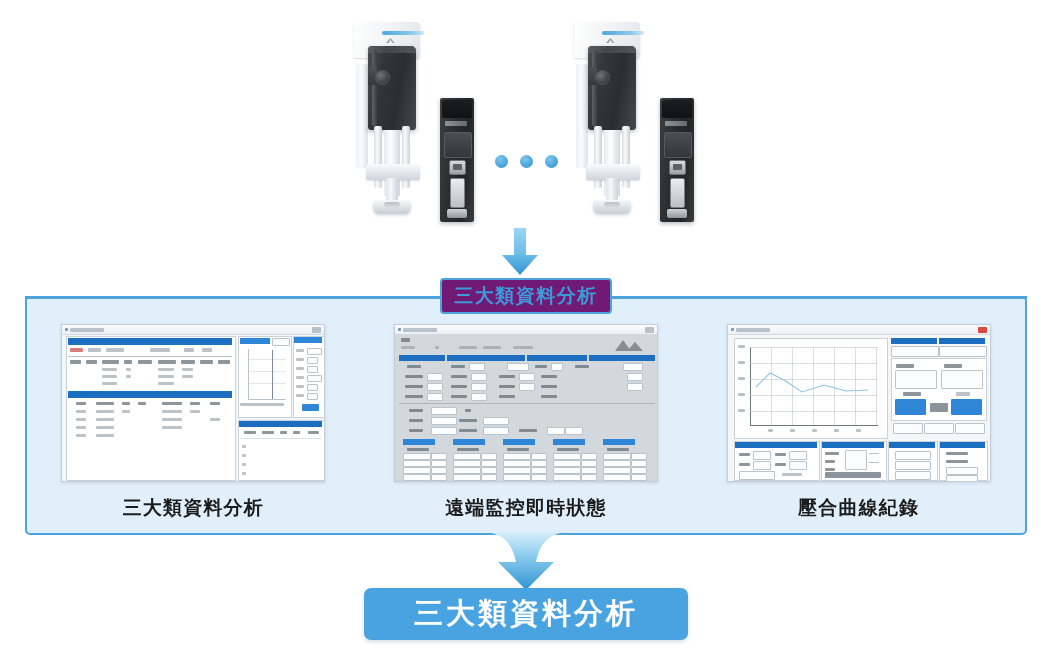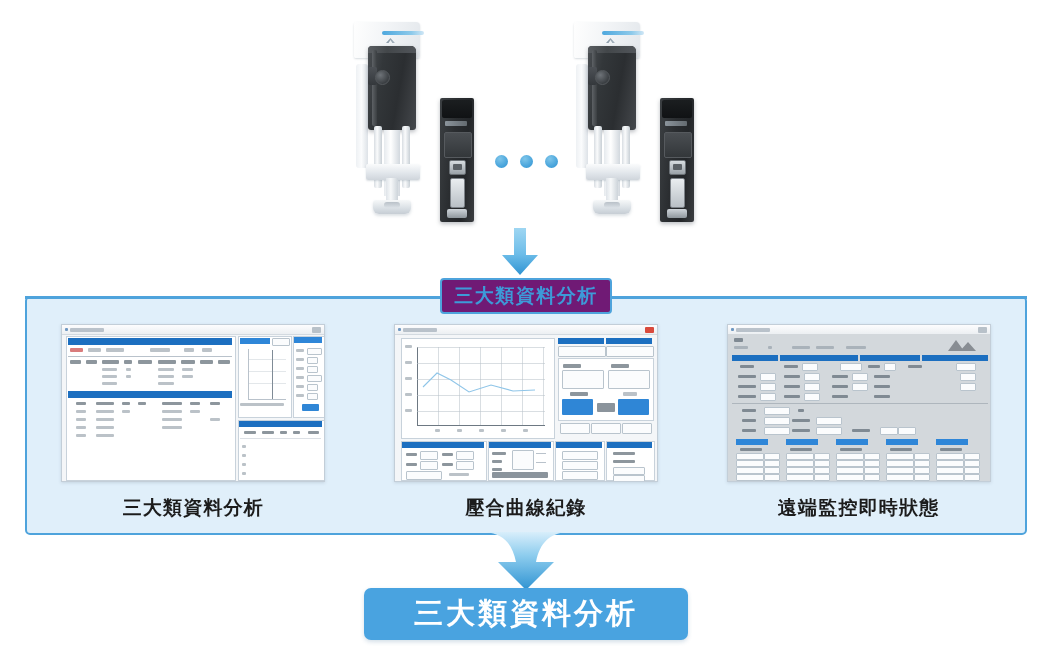--- a/index.html
+++ b/index.html
@@ -500,20 +500,153 @@
         <div class="line" style="left:178px;top:113px;width:81px;height:1px;opacity:.5;"></div>
         <div class="txt" style="left:180px;top:120px;width:4px;height:3px;"></div>
         <div class="txt" style="left:180px;top:129px;width:4px;height:3px;"></div>
         <div class="txt" style="left:180px;top:138px;width:4px;height:3px;"></div>
         <div class="txt" style="left:180px;top:147px;width:4px;height:3px;"></div>
       </div>
       <div class="panel-caption">三大類資料分析</div>
     </div>
 
     <div class="panel-col">
+      <div class="panel-shot" style="background:#c9ced3;">
+        <div class="sw-titlebar"></div>
+        <div class="sw-titletext"></div>
+        <div class="sw-close grey"></div>
+
+        <div class="grey-box" style="left:0;top:9px;width:264px;height:149px;background:#d3d8dc;"></div>
+
+        <div class="txt dk" style="left:6px;top:13px;width:9px;height:4px;"></div>
+        <div class="txt" style="left:6px;top:21px;width:14px;height:3px;"></div>
+        <div class="txt" style="left:40px;top:21px;width:4px;height:3px;"></div>
+        <div class="txt" style="left:64px;top:21px;width:18px;height:3px;"></div>
+        <div class="txt" style="left:88px;top:21px;width:18px;height:3px;"></div>
+        <div class="txt" style="left:118px;top:21px;width:20px;height:3px;"></div>
+        <svg style="position:absolute;right:10px;top:13px;width:34px;height:14px;" viewBox="0 0 34 14">
+          <path d="M2 13 L10 2 L18 13 Z M14 13 L22 4 L30 13 Z" fill="#4a5158" opacity=".55"></path>
+        </svg>
+
+        <div class="hbar" style="left:4px;top:30px;width:46px;height:6px;"></div>
+        <div class="hbar" style="left:52px;top:30px;width:78px;height:6px;"></div>
+        <div class="hbar" style="left:132px;top:30px;width:60px;height:6px;"></div>
+        <div class="hbar" style="left:194px;top:30px;width:66px;height:6px;"></div>
+
+        <div class="txt dk" style="left:12px;top:40px;width:14px;height:3px;"></div>
+        <div class="txt dk" style="left:56px;top:40px;width:14px;height:3px;"></div>
+        <div class="btn-white" style="left:74px;top:38px;width:14px;height:6px;"></div>
+        <div class="btn-white" style="left:112px;top:38px;width:20px;height:6px;"></div>
+        <div class="txt dk" style="left:140px;top:40px;width:12px;height:3px;"></div>
+        <div class="btn-white" style="left:156px;top:38px;width:10px;height:6px;"></div>
+        <div class="txt dk" style="left:180px;top:40px;width:14px;height:3px;"></div>
+        <div class="btn-white" style="left:228px;top:38px;width:18px;height:6px;"></div>
+
+        <div class="txt dk" style="left:10px;top:50px;width:18px;height:3px;"></div>
+        <div class="btn-white" style="left:32px;top:48px;width:14px;height:6px;"></div>
+        <div class="txt dk" style="left:56px;top:50px;width:16px;height:3px;"></div>
+        <div class="btn-white" style="left:76px;top:48px;width:14px;height:6px;"></div>
+        <div class="txt dk" style="left:104px;top:50px;width:16px;height:3px;"></div>
+        <div class="btn-white" style="left:124px;top:48px;width:14px;height:6px;"></div>
+        <div class="txt dk" style="left:146px;top:50px;width:16px;height:3px;"></div>
+        <div class="btn-white" style="left:232px;top:48px;width:14px;height:6px;"></div>
+
+        <div class="txt dk" style="left:10px;top:60px;width:18px;height:3px;"></div>
+        <div class="btn-white" style="left:32px;top:58px;width:14px;height:6px;"></div>
+        <div class="txt dk" style="left:56px;top:60px;width:16px;height:3px;"></div>
+        <div class="btn-white" style="left:76px;top:58px;width:14px;height:6px;"></div>
+        <div class="txt dk" style="left:104px;top:60px;width:16px;height:3px;"></div>
+        <div class="btn-white" style="left:124px;top:58px;width:14px;height:6px;"></div>
+        <div class="txt dk" style="left:146px;top:60px;width:16px;height:3px;"></div>
+        <div class="btn-white" style="left:232px;top:58px;width:14px;height:6px;"></div>
+
+        <div class="txt dk" style="left:10px;top:70px;width:18px;height:3px;"></div>
+        <div class="btn-white" style="left:32px;top:68px;width:14px;height:6px;"></div>
+        <div class="txt dk" style="left:56px;top:70px;width:16px;height:3px;"></div>
+        <div class="btn-white" style="left:76px;top:68px;width:14px;height:6px;"></div>
+        <div class="txt dk" style="left:104px;top:70px;width:16px;height:3px;"></div>
+        <div class="txt dk" style="left:146px;top:70px;width:16px;height:3px;"></div>
+
+        <div class="line" style="left:4px;top:78px;width:256px;height:1px;background:#aeb6bd;"></div>
+
+        <div class="txt dk" style="left:14px;top:84px;width:14px;height:3px;"></div>
+        <div class="btn-white" style="left:36px;top:82px;width:24px;height:6px;"></div>
+        <div class="txt dk" style="left:70px;top:84px;width:6px;height:3px;"></div>
+        <div class="txt dk" style="left:14px;top:94px;width:14px;height:3px;"></div>
+        <div class="btn-white" style="left:36px;top:92px;width:24px;height:6px;"></div>
+        <div class="txt dk" style="left:64px;top:94px;width:18px;height:3px;"></div>
+        <div class="btn-white" style="left:88px;top:92px;width:24px;height:6px;"></div>
+        <div class="txt dk" style="left:14px;top:104px;width:14px;height:3px;"></div>
+        <div class="btn-white" style="left:36px;top:102px;width:24px;height:6px;"></div>
+        <div class="txt dk" style="left:64px;top:104px;width:18px;height:3px;"></div>
+        <div class="btn-white" style="left:88px;top:102px;width:24px;height:6px;"></div>
+        <div class="txt dk" style="left:124px;top:104px;width:18px;height:3px;"></div>
+        <div class="btn-white" style="left:152px;top:102px;width:16px;height:6px;"></div>
+        <div class="btn-white" style="left:170px;top:102px;width:16px;height:6px;"></div>
+
+        <div class="hbar light" style="left:8px;top:114px;width:32px;height:6px;"></div>
+        <div class="hbar light" style="left:58px;top:114px;width:32px;height:6px;"></div>
+        <div class="hbar light" style="left:108px;top:114px;width:32px;height:6px;"></div>
+        <div class="hbar light" style="left:158px;top:114px;width:32px;height:6px;"></div>
+        <div class="hbar light" style="left:208px;top:114px;width:32px;height:6px;"></div>
+
+        <div class="txt dk" style="left:12px;top:123px;width:22px;height:3px;"></div>
+        <div class="txt dk" style="left:62px;top:123px;width:22px;height:3px;"></div>
+        <div class="txt dk" style="left:112px;top:123px;width:22px;height:3px;"></div>
+        <div class="txt dk" style="left:162px;top:123px;width:22px;height:3px;"></div>
+        <div class="txt dk" style="left:212px;top:123px;width:22px;height:3px;"></div>
+
+        <div class="btn-white" style="left:8px;top:128px;width:26px;height:5px;"></div>
+        <div class="btn-white" style="left:36px;top:128px;width:14px;height:5px;"></div>
+        <div class="btn-white" style="left:58px;top:128px;width:26px;height:5px;"></div>
+        <div class="btn-white" style="left:86px;top:128px;width:14px;height:5px;"></div>
+        <div class="btn-white" style="left:108px;top:128px;width:26px;height:5px;"></div>
+        <div class="btn-white" style="left:136px;top:128px;width:14px;height:5px;"></div>
+        <div class="btn-white" style="left:158px;top:128px;width:26px;height:5px;"></div>
+        <div class="btn-white" style="left:186px;top:128px;width:14px;height:5px;"></div>
+        <div class="btn-white" style="left:208px;top:128px;width:26px;height:5px;"></div>
+        <div class="btn-white" style="left:236px;top:128px;width:14px;height:5px;"></div>
+
+        <div class="btn-white" style="left:8px;top:135px;width:26px;height:5px;"></div>
+        <div class="btn-white" style="left:36px;top:135px;width:14px;height:5px;"></div>
+        <div class="btn-white" style="left:58px;top:135px;width:26px;height:5px;"></div>
+        <div class="btn-white" style="left:86px;top:135px;width:14px;height:5px;"></div>
+        <div class="btn-white" style="left:108px;top:135px;width:26px;height:5px;"></div>
+        <div class="btn-white" style="left:136px;top:135px;width:14px;height:5px;"></div>
+        <div class="btn-white" style="left:158px;top:135px;width:26px;height:5px;"></div>
+        <div class="btn-white" style="left:186px;top:135px;width:14px;height:5px;"></div>
+        <div class="btn-white" style="left:208px;top:135px;width:26px;height:5px;"></div>
+        <div class="btn-white" style="left:236px;top:135px;width:14px;height:5px;"></div>
+
+        <div class="btn-white" style="left:8px;top:142px;width:26px;height:5px;"></div>
+        <div class="btn-white" style="left:36px;top:142px;width:14px;height:5px;"></div>
+        <div class="btn-white" style="left:58px;top:142px;width:26px;height:5px;"></div>
+        <div class="btn-white" style="left:86px;top:142px;width:14px;height:5px;"></div>
+        <div class="btn-white" style="left:108px;top:142px;width:26px;height:5px;"></div>
+        <div class="btn-white" style="left:136px;top:142px;width:14px;height:5px;"></div>
+        <div class="btn-white" style="left:158px;top:142px;width:26px;height:5px;"></div>
+        <div class="btn-white" style="left:186px;top:142px;width:14px;height:5px;"></div>
+        <div class="btn-white" style="left:208px;top:142px;width:26px;height:5px;"></div>
+        <div class="btn-white" style="left:236px;top:142px;width:14px;height:5px;"></div>
+
+        <div class="btn-white" style="left:8px;top:149px;width:26px;height:5px;"></div>
+        <div class="btn-white" style="left:36px;top:149px;width:14px;height:5px;"></div>
+        <div class="btn-white" style="left:58px;top:149px;width:26px;height:5px;"></div>
+        <div class="btn-white" style="left:86px;top:149px;width:14px;height:5px;"></div>
+        <div class="btn-white" style="left:108px;top:149px;width:26px;height:5px;"></div>
+        <div class="btn-white" style="left:136px;top:149px;width:14px;height:5px;"></div>
+        <div class="btn-white" style="left:158px;top:149px;width:26px;height:5px;"></div>
+        <div class="btn-white" style="left:186px;top:149px;width:14px;height:5px;"></div>
+        <div class="btn-white" style="left:208px;top:149px;width:26px;height:5px;"></div>
+        <div class="btn-white" style="left:236px;top:149px;width:14px;height:5px;"></div>
+      </div>
+      <div class="panel-caption">遠端監控即時狀態</div>
+    </div>
+
+    <div class="panel-col">
       <div class="panel-shot">
         <div class="sw-titlebar"></div>
         <div class="sw-titletext"></div>
         <div class="sw-close"></div>
 
         <div class="box" style="left:6px;top:13px;width:152px;height:99px;"></div>
         <div class="line" style="left:22px;top:22px;width:1px;height:78px;background:#6d7882;"></div>
         <div class="line" style="left:22px;top:100px;width:128px;height:1px;background:#6d7882;"></div>
         <div class="line" style="left:22px;top:22px;width:128px;height:1px;opacity:.55;"></div>
         <div class="line" style="left:22px;top:38px;width:128px;height:1px;opacity:.55;"></div>
@@ -590,153 +723,20 @@
         <div class="box" style="left:211px;top:116px;width:47px;height:38px;"></div>
         <div class="hbar" style="left:212px;top:117px;width:45px;height:6px;"></div>
         <div class="txt dk" style="left:218px;top:127px;width:22px;height:3px;"></div>
         <div class="txt dk" style="left:218px;top:135px;width:22px;height:3px;"></div>
         <div class="btn-white" style="left:218px;top:142px;width:30px;height:6px;"></div>
         <div class="btn-white" style="left:218px;top:150px;width:30px;height:5px;"></div>
       </div>
       <div class="panel-caption">壓合曲線紀錄</div>
     </div>
 
-    <div class="panel-col">
-      <div class="panel-shot" style="background:#c9ced3;">
-        <div class="sw-titlebar"></div>
-        <div class="sw-titletext"></div>
-        <div class="sw-close grey"></div>
-
-        <div class="grey-box" style="left:0;top:9px;width:264px;height:149px;background:#d3d8dc;"></div>
-
-        <div class="txt dk" style="left:6px;top:13px;width:9px;height:4px;"></div>
-        <div class="txt" style="left:6px;top:21px;width:14px;height:3px;"></div>
-        <div class="txt" style="left:40px;top:21px;width:4px;height:3px;"></div>
-        <div class="txt" style="left:64px;top:21px;width:18px;height:3px;"></div>
-        <div class="txt" style="left:88px;top:21px;width:18px;height:3px;"></div>
-        <div class="txt" style="left:118px;top:21px;width:20px;height:3px;"></div>
-        <svg style="position:absolute;right:10px;top:13px;width:34px;height:14px;" viewBox="0 0 34 14">
-          <path d="M2 13 L10 2 L18 13 Z M14 13 L22 4 L30 13 Z" fill="#4a5158" opacity=".55"></path>
-        </svg>
-
-        <div class="hbar" style="left:4px;top:30px;width:46px;height:6px;"></div>
-        <div class="hbar" style="left:52px;top:30px;width:78px;height:6px;"></div>
-        <div class="hbar" style="left:132px;top:30px;width:60px;height:6px;"></div>
-        <div class="hbar" style="left:194px;top:30px;width:66px;height:6px;"></div>
-
-        <div class="txt dk" style="left:12px;top:40px;width:14px;height:3px;"></div>
-        <div class="txt dk" style="left:56px;top:40px;width:14px;height:3px;"></div>
-        <div class="btn-white" style="left:74px;top:38px;width:14px;height:6px;"></div>
-        <div class="btn-white" style="left:112px;top:38px;width:20px;height:6px;"></div>
-        <div class="txt dk" style="left:140px;top:40px;width:12px;height:3px;"></div>
-        <div class="btn-white" style="left:156px;top:38px;width:10px;height:6px;"></div>
-        <div class="txt dk" style="left:180px;top:40px;width:14px;height:3px;"></div>
-        <div class="btn-white" style="left:228px;top:38px;width:18px;height:6px;"></div>
-
-        <div class="txt dk" style="left:10px;top:50px;width:18px;height:3px;"></div>
-        <div class="btn-white" style="left:32px;top:48px;width:14px;height:6px;"></div>
-        <div class="txt dk" style="left:56px;top:50px;width:16px;height:3px;"></div>
-        <div class="btn-white" style="left:76px;top:48px;width:14px;height:6px;"></div>
-        <div class="txt dk" style="left:104px;top:50px;width:16px;height:3px;"></div>
-        <div class="btn-white" style="left:124px;top:48px;width:14px;height:6px;"></div>
-        <div class="txt dk" style="left:146px;top:50px;width:16px;height:3px;"></div>
-        <div class="btn-white" style="left:232px;top:48px;width:14px;height:6px;"></div>
-
-        <div class="txt dk" style="left:10px;top:60px;width:18px;height:3px;"></div>
-        <div class="btn-white" style="left:32px;top:58px;width:14px;height:6px;"></div>
-        <div class="txt dk" style="left:56px;top:60px;width:16px;height:3px;"></div>
-        <div class="btn-white" style="left:76px;top:58px;width:14px;height:6px;"></div>
-        <div class="txt dk" style="left:104px;top:60px;width:16px;height:3px;"></div>
-        <div class="btn-white" style="left:124px;top:58px;width:14px;height:6px;"></div>
-        <div class="txt dk" style="left:146px;top:60px;width:16px;height:3px;"></div>
-        <div class="btn-white" style="left:232px;top:58px;width:14px;height:6px;"></div>
-
-        <div class="txt dk" style="left:10px;top:70px;width:18px;height:3px;"></div>
-        <div class="btn-white" style="left:32px;top:68px;width:14px;height:6px;"></div>
-        <div class="txt dk" style="left:56px;top:70px;width:16px;height:3px;"></div>
-        <div class="btn-white" style="left:76px;top:68px;width:14px;height:6px;"></div>
-        <div class="txt dk" style="left:104px;top:70px;width:16px;height:3px;"></div>
-        <div class="txt dk" style="left:146px;top:70px;width:16px;height:3px;"></div>
-
-        <div class="line" style="left:4px;top:78px;width:256px;height:1px;background:#aeb6bd;"></div>
-
-        <div class="txt dk" style="left:14px;top:84px;width:14px;height:3px;"></div>
-        <div class="btn-white" style="left:36px;top:82px;width:24px;height:6px;"></div>
-        <div class="txt dk" style="left:70px;top:84px;width:6px;height:3px;"></div>
-        <div class="txt dk" style="left:14px;top:94px;width:14px;height:3px;"></div>
-        <div class="btn-white" style="left:36px;top:92px;width:24px;height:6px;"></div>
-        <div class="txt dk" style="left:64px;top:94px;width:18px;height:3px;"></div>
-        <div class="btn-white" style="left:88px;top:92px;width:24px;height:6px;"></div>
-        <div class="txt dk" style="left:14px;top:104px;width:14px;height:3px;"></div>
-        <div class="btn-white" style="left:36px;top:102px;width:24px;height:6px;"></div>
-        <div class="txt dk" style="left:64px;top:104px;width:18px;height:3px;"></div>
-        <div class="btn-white" style="left:88px;top:102px;width:24px;height:6px;"></div>
-        <div class="txt dk" style="left:124px;top:104px;width:18px;height:3px;"></div>
-        <div class="btn-white" style="left:152px;top:102px;width:16px;height:6px;"></div>
-        <div class="btn-white" style="left:170px;top:102px;width:16px;height:6px;"></div>
-
-        <div class="hbar light" style="left:8px;top:114px;width:32px;height:6px;"></div>
-        <div class="hbar light" style="left:58px;top:114px;width:32px;height:6px;"></div>
-        <div class="hbar light" style="left:108px;top:114px;width:32px;height:6px;"></div>
-        <div class="hbar light" style="left:158px;top:114px;width:32px;height:6px;"></div>
-        <div class="hbar light" style="left:208px;top:114px;width:32px;height:6px;"></div>
-
-        <div class="txt dk" style="left:12px;top:123px;width:22px;height:3px;"></div>
-        <div class="txt dk" style="left:62px;top:123px;width:22px;height:3px;"></div>
-        <div class="txt dk" style="left:112px;top:123px;width:22px;height:3px;"></div>
-        <div class="txt dk" style="left:162px;top:123px;width:22px;height:3px;"></div>
-        <div class="txt dk" style="left:212px;top:123px;width:22px;height:3px;"></div>
-
-        <div class="btn-white" style="left:8px;top:128px;width:26px;height:5px;"></div>
-        <div class="btn-white" style="left:36px;top:128px;width:14px;height:5px;"></div>
-        <div class="btn-white" style="left:58px;top:128px;width:26px;height:5px;"></div>
-        <div class="btn-white" style="left:86px;top:128px;width:14px;height:5px;"></div>
-        <div class="btn-white" style="left:108px;top:128px;width:26px;height:5px;"></div>
-        <div class="btn-white" style="left:136px;top:128px;width:14px;height:5px;"></div>
-        <div class="btn-white" style="left:158px;top:128px;width:26px;height:5px;"></div>
-        <div class="btn-white" style="left:186px;top:128px;width:14px;height:5px;"></div>
-        <div class="btn-white" style="left:208px;top:128px;width:26px;height:5px;"></div>
-        <div class="btn-white" style="left:236px;top:128px;width:14px;height:5px;"></div>
-
-        <div class="btn-white" style="left:8px;top:135px;width:26px;height:5px;"></div>
-        <div class="btn-white" style="left:36px;top:135px;width:14px;height:5px;"></div>
-        <div class="btn-white" style="left:58px;top:135px;width:26px;height:5px;"></div>
-        <div class="btn-white" style="left:86px;top:135px;width:14px;height:5px;"></div>
-        <div class="btn-white" style="left:108px;top:135px;width:26px;height:5px;"></div>
-        <div class="btn-white" style="left:136px;top:135px;width:14px;height:5px;"></div>
-        <div class="btn-white" style="left:158px;top:135px;width:26px;height:5px;"></div>
-        <div class="btn-white" style="left:186px;top:135px;width:14px;height:5px;"></div>
-        <div class="btn-white" style="left:208px;top:135px;width:26px;height:5px;"></div>
-        <div class="btn-white" style="left:236px;top:135px;width:14px;height:5px;"></div>
-
-        <div class="btn-white" style="left:8px;top:142px;width:26px;height:5px;"></div>
-        <div class="btn-white" style="left:36px;top:142px;width:14px;height:5px;"></div>
-        <div class="btn-white" style="left:58px;top:142px;width:26px;height:5px;"></div>
-        <div class="btn-white" style="left:86px;top:142px;width:14px;height:5px;"></div>
-        <div class="btn-white" style="left:108px;top:142px;width:26px;height:5px;"></div>
-        <div class="btn-white" style="left:136px;top:142px;width:14px;height:5px;"></div>
-        <div class="btn-white" style="left:158px;top:142px;width:26px;height:5px;"></div>
-        <div class="btn-white" style="left:186px;top:142px;width:14px;height:5px;"></div>
-        <div class="btn-white" style="left:208px;top:142px;width:26px;height:5px;"></div>
-        <div class="btn-white" style="left:236px;top:142px;width:14px;height:5px;"></div>
-
-        <div class="btn-white" style="left:8px;top:149px;width:26px;height:5px;"></div>
-        <div class="btn-white" style="left:36px;top:149px;width:14px;height:5px;"></div>
-        <div class="btn-white" style="left:58px;top:149px;width:26px;height:5px;"></div>
-        <div class="btn-white" style="left:86px;top:149px;width:14px;height:5px;"></div>
-        <div class="btn-white" style="left:108px;top:149px;width:26px;height:5px;"></div>
-        <div class="btn-white" style="left:136px;top:149px;width:14px;height:5px;"></div>
-        <div class="btn-white" style="left:158px;top:149px;width:26px;height:5px;"></div>
-        <div class="btn-white" style="left:186px;top:149px;width:14px;height:5px;"></div>
-        <div class="btn-white" style="left:208px;top:149px;width:26px;height:5px;"></div>
-        <div class="btn-white" style="left:236px;top:149px;width:14px;height:5px;"></div>
-      </div>
-      <div class="panel-caption">遠端監控即時狀態</div>
-    </div>
-
   </div>
 </div>
 
 <svg id="arrow-bottom" viewBox="0 0 80 60">
   <defs>
     <linearGradient id="gbot" x1="0" y1="0" x2="0" y2="1">
       <stop offset="0%" stop-color="#d8eefb"></stop>
       <stop offset="40%" stop-color="#8ecdee"></stop>
       <stop offset="100%" stop-color="#2f93d2"></stop>
     </linearGradient>

